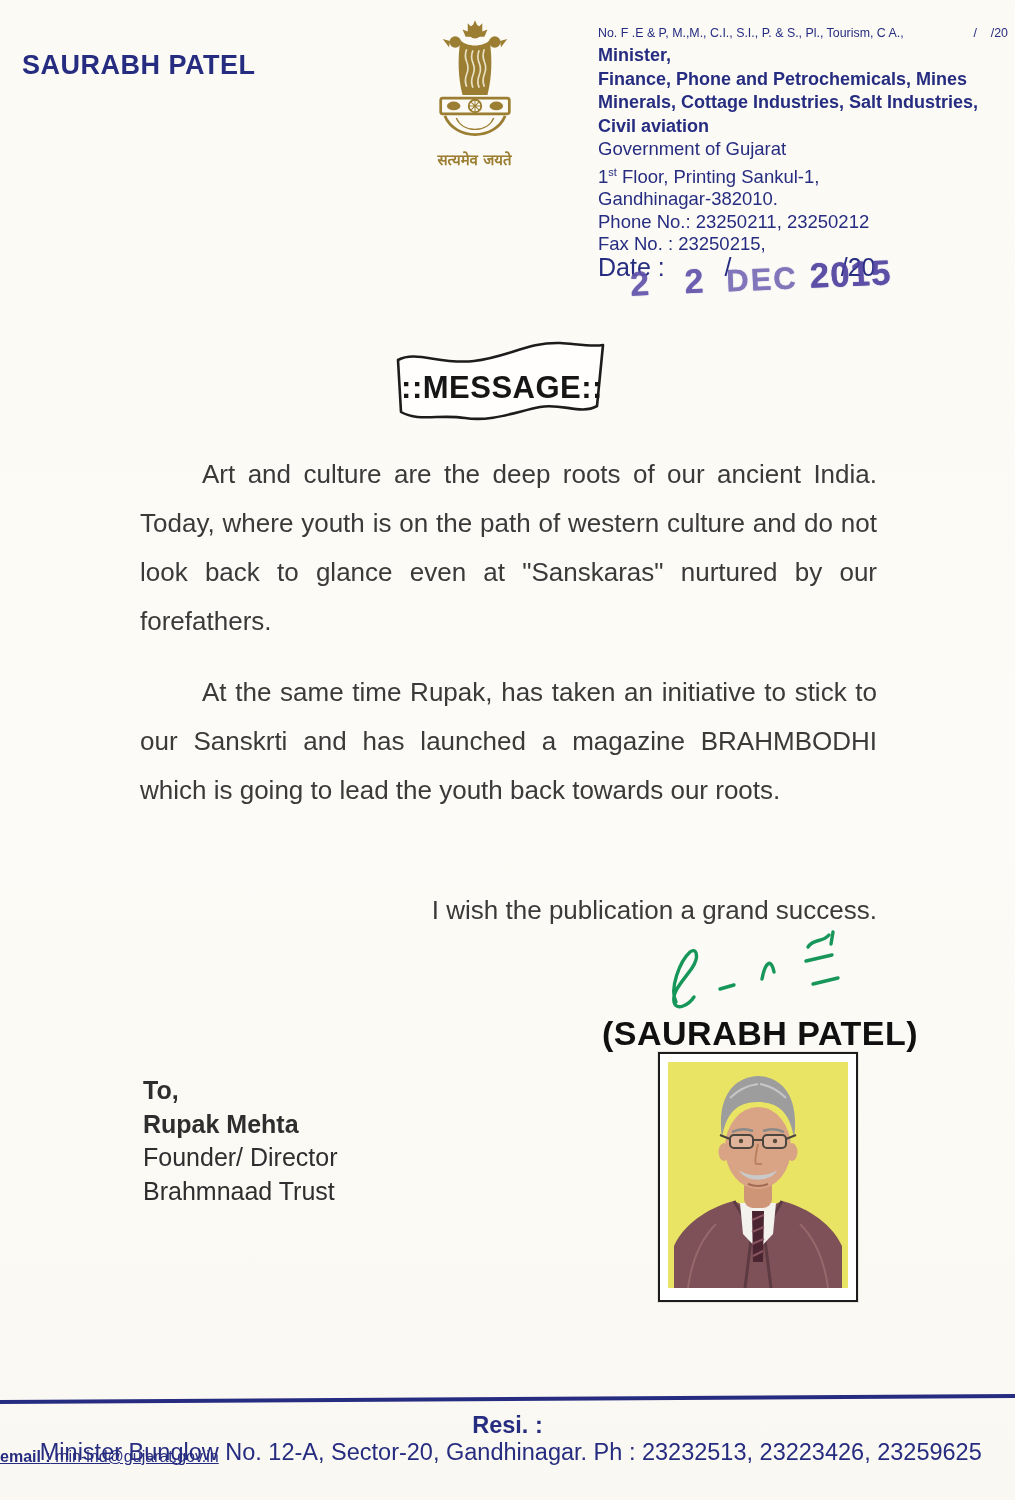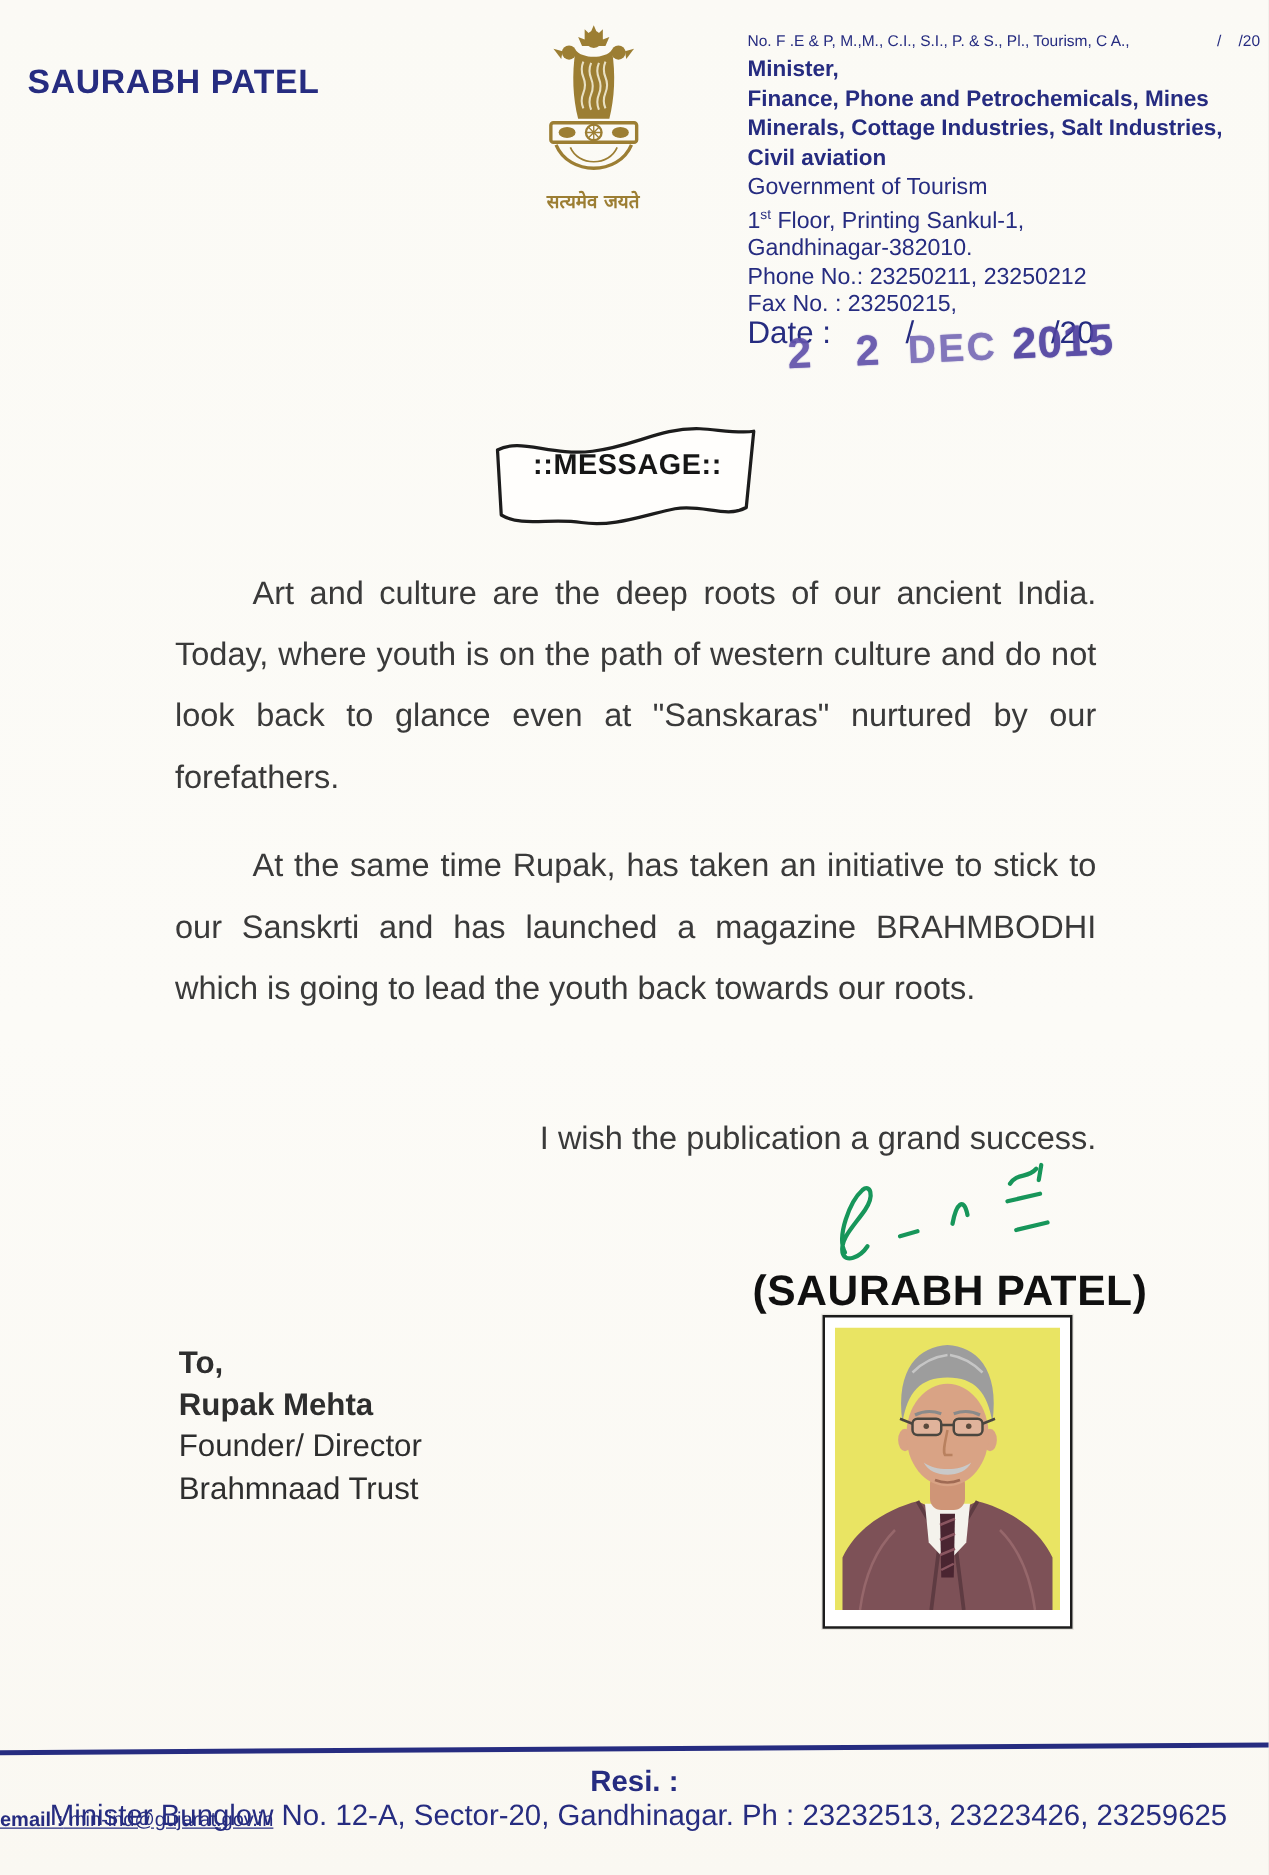--- a/index.html
+++ b/index.html
@@ -33,22 +33,22 @@
   .stamp{left:630px; top:258px; transform:rotate(-2.5deg);
     color:var(--stamp_purple,#6152ab); font-weight:bold; white-space:nowrap;
     text-shadow:0 0 1px currentColor; opacity:.92;}
   .stamp .day{font-size:34px; letter-spacing:13px;}
   .stamp .mon{font-size:31px; margin-left:10px; letter-spacing:2px; opacity:.85;}
   .stamp .yr{font-size:35px; margin-left:12px; color:#4f41a0; letter-spacing:1px;}
 
   
   .banner{left:388px; top:334px; width:228px; height:96px;}
   .banner svg{position:absolute; left:0; top:0;}
-  .banner-text{position:absolute; left:0; top:24px; width:100%; text-align:center;
-    font-size:23px; font-weight:bold; color:#161616; letter-spacing:.5px;}
+  .banner-text{position:absolute; left:0; top:36px; width:100%; text-align:center;
+    font-size:31px; font-weight:bold; color:#161616; letter-spacing:.5px;}
 
   
   .para{left:140px; width:737px; font-size:26px; line-height:49px;
     color:var(--body_text,#3a3a3a); text-align:justify; text-indent:62px;}
   .p1{top:450px;} .p2{top:668px;} .p3{top:886px; text-align:right;}
 
   
   .signature{left:636px; top:926px;}
   .signed{left:600px; top:1014px; width:320px; text-align:center;
     font-size:34px; font-weight:bold; color:#101010; letter-spacing:.5px;}
@@ -111,21 +111,21 @@
 
   <div class="abs head-block">
     <div class="ref-line">
       <span>No. F .E &amp; P, M.,M., C.I., S.I., P. &amp; S., Pl., Tourism, C A.,</span>
       <span class="pre">/    /20</span>
     </div>
     <div class="hb-bold">Minister,</div>
     <div class="hb-bold">Finance, Phone and Petrochemicals, Mines</div>
     <div class="hb-bold">Minerals,  Cottage Industries, Salt Industries,</div>
     <div class="hb-bold">Civil aviation</div>
-    <div class="hb-reg">Government of Tourism</div>
+    <div class="hb-reg">Government of Gujarat</div>
     <div class="hb-reg"><span>1</span><sup>st</sup><span class="pre"> Floor, Printing Sankul-1,</span></div>
     <div class="hb-reg">Gandhinagar-382010.</div>
     <div class="hb-reg">Phone No.: 23250211, 23250212</div>
     <div class="hb-reg">Fax No. : 23250215,</div>
     <div class="date-row">
       <span>Date :</span><span class="pre slashes">      /           /20</span>
     </div>
   </div>
 
   <div class="abs stamp">

